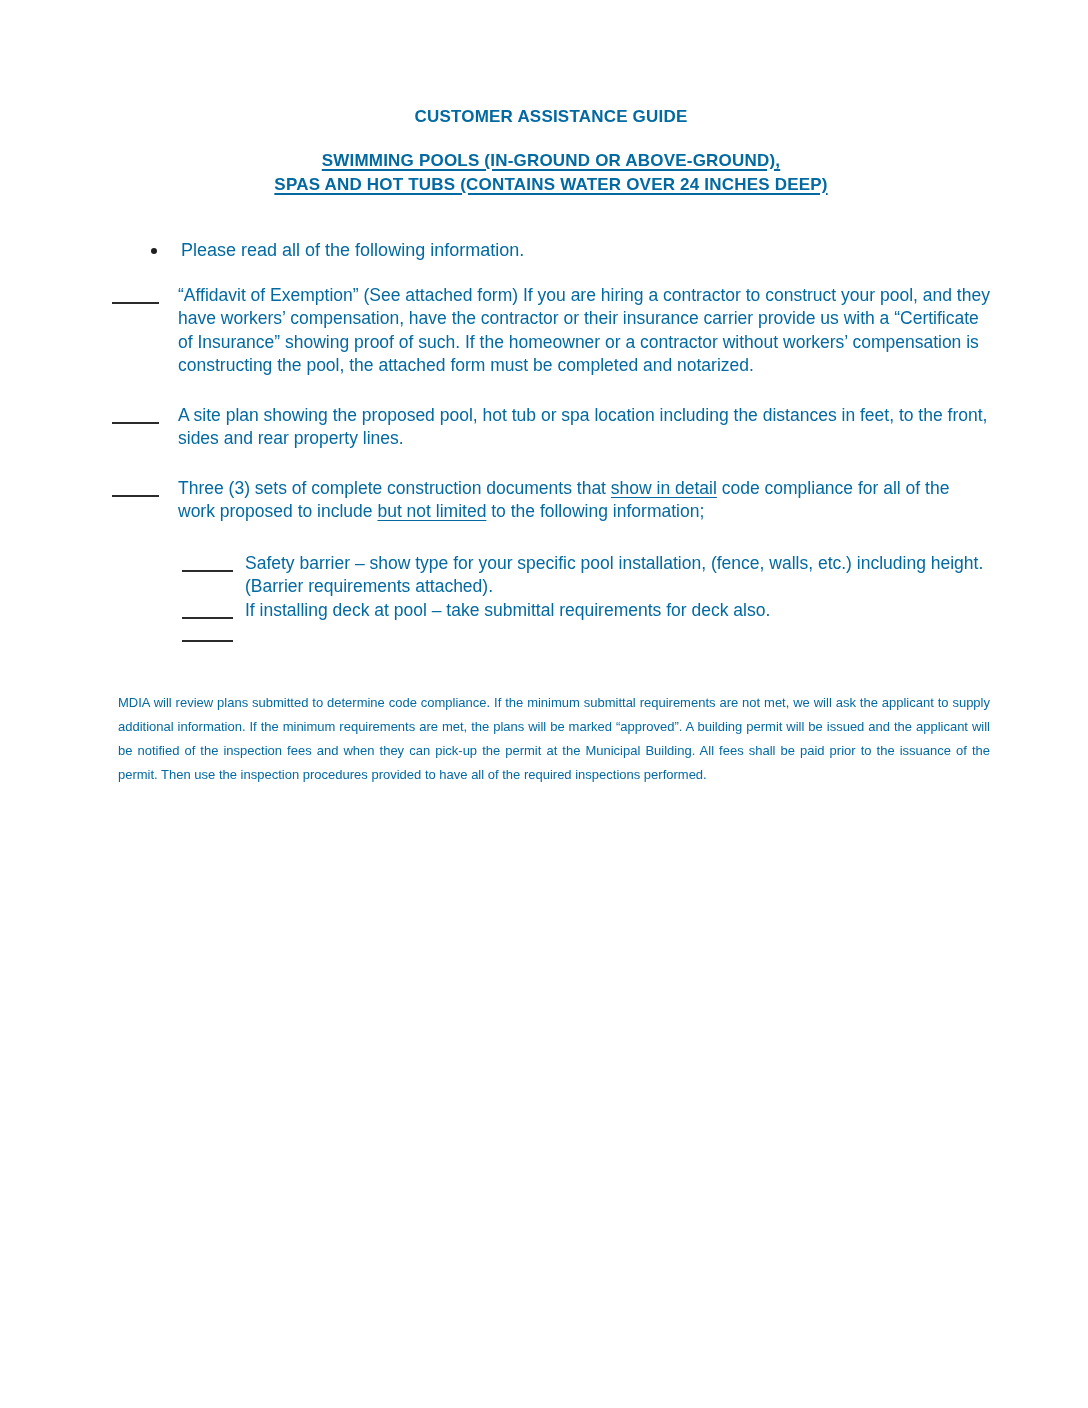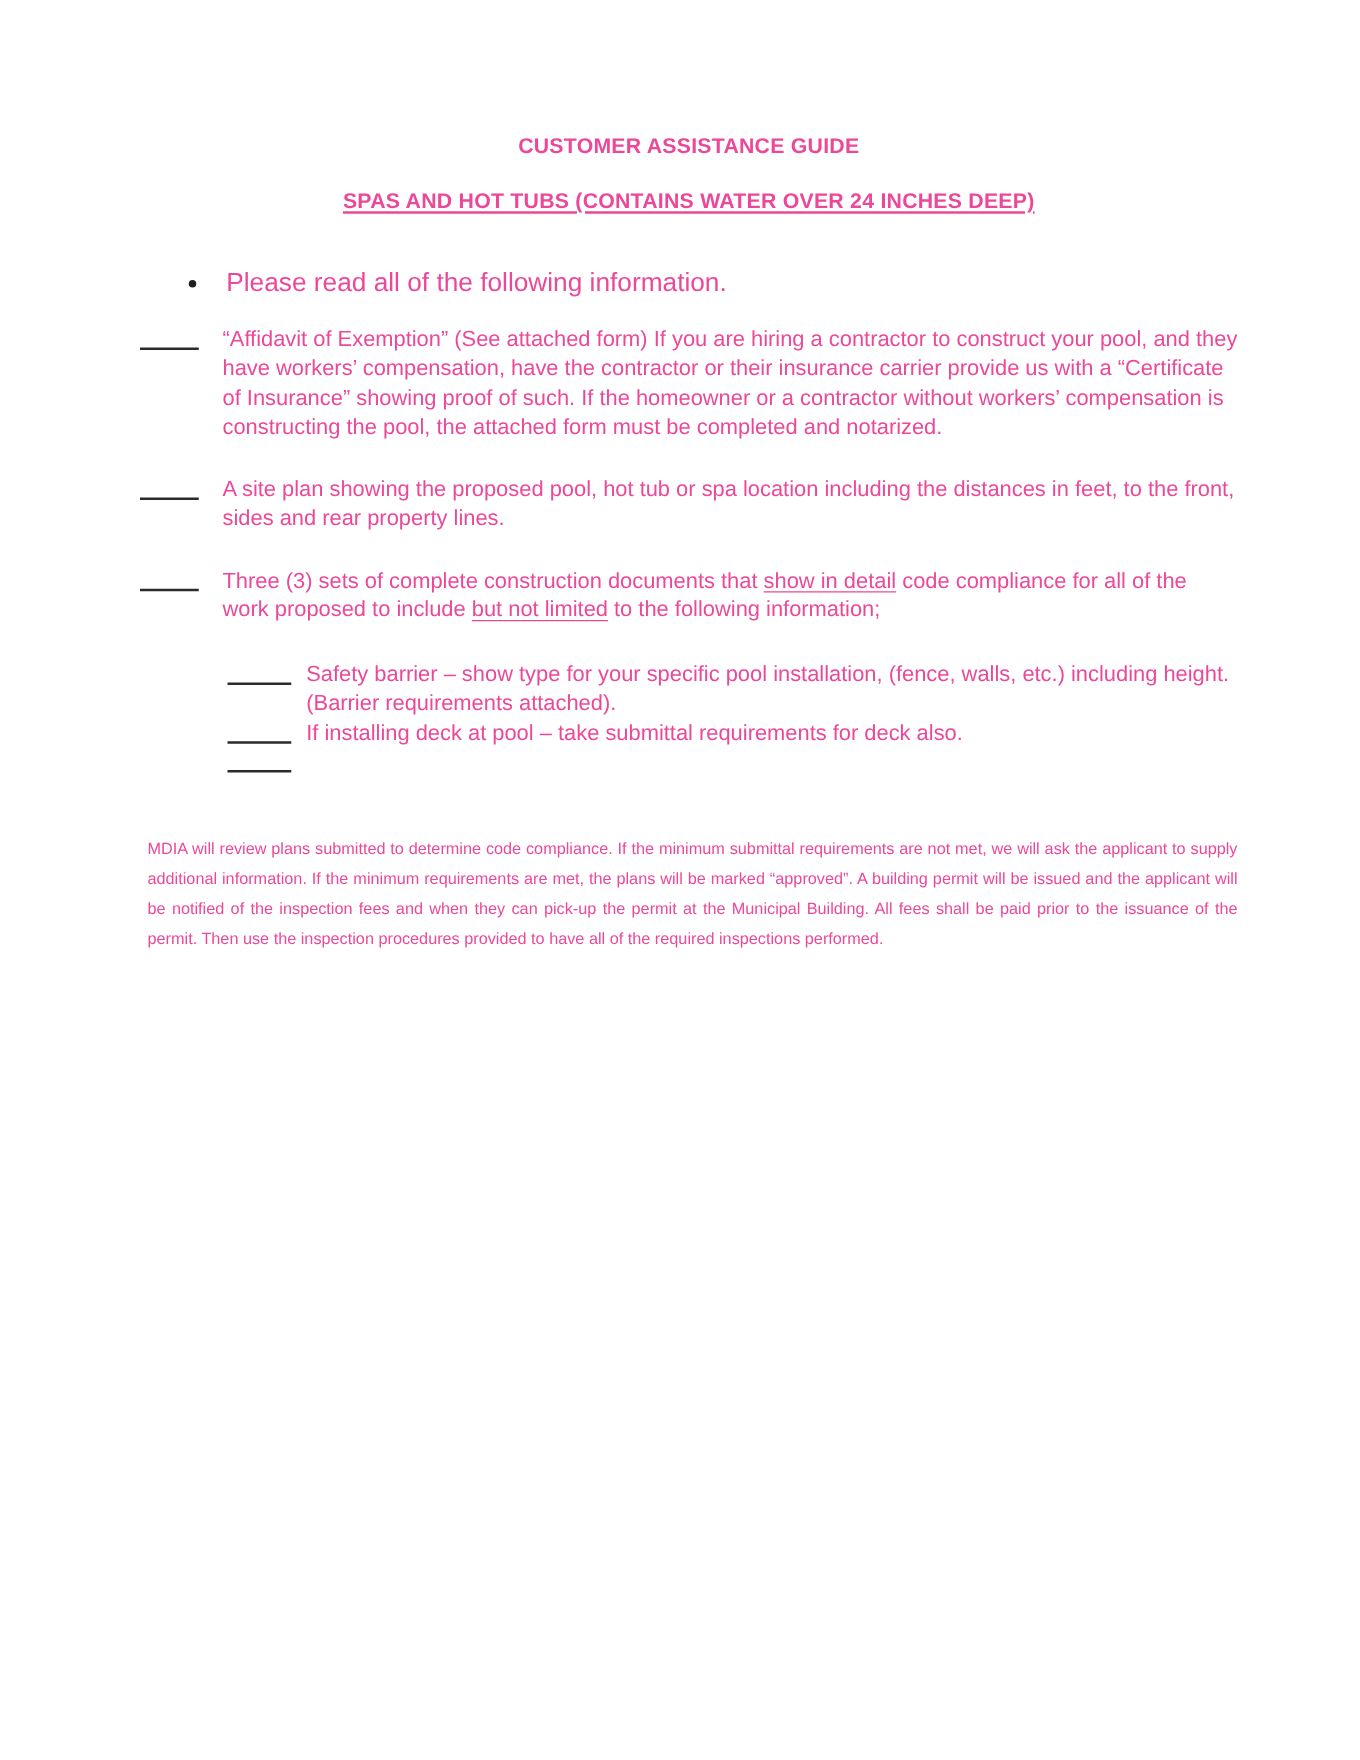--- a/index.html
+++ b/index.html
@@ -6,21 +6,21 @@
     margin: 0;
     padding: 0;
     background: #ffffff;
   }
   .page {
     position: relative;
     width: 1088px;
     height: 1408px;
     background: #ffffff;
     font-family: "Liberation Sans", "DejaVu Sans", sans-serif;
-    color: #ec4899;
+    color: #0369a1;
     overflow: hidden;
   }
   .content {
     position: absolute;
     left: 112px;
     top: 0;
     width: 878px;
   }
   
   .doc-header {
@@ -43,21 +43,21 @@
     letter-spacing: 0.2px;
   }
   .subtitle-line span {
     text-decoration: underline;
     text-decoration-thickness: 2px;
     text-underline-offset: 3px;
   }
   
   .bullet-list {
     margin-top: 42px;
-    font-size: 21px;
+    font-size: 18px;
     line-height: 23.5px;
   }
   .bullet-item {
     display: flex;
     align-items: flex-start;
   }
   .bullet-dot {
     flex: 0 0 auto;
     width: 6px;
     height: 6px;
@@ -120,20 +120,21 @@
 </style>
 </head>
 <body>
 
 <div class="page">
   <div class="content">
 
     <div class="doc-header">
       <div class="title-line">CUSTOMER ASSISTANCE GUIDE</div>
       <div class="subtitle-block">
+        <div class="subtitle-line"><span>SWIMMING POOLS (IN-GROUND OR ABOVE-GROUND),</span></div>
         <div class="subtitle-line"><span>SPAS AND HOT TUBS (CONTAINS WATER OVER 24 INCHES DEEP)</span></div>
       </div>
     </div>
 
     <div class="bullet-list">
       <div class="bullet-item">
         <span class="bullet-dot"></span>
         <span class="bullet-text">Please read all of the following information.</span>
       </div>
     </div>

